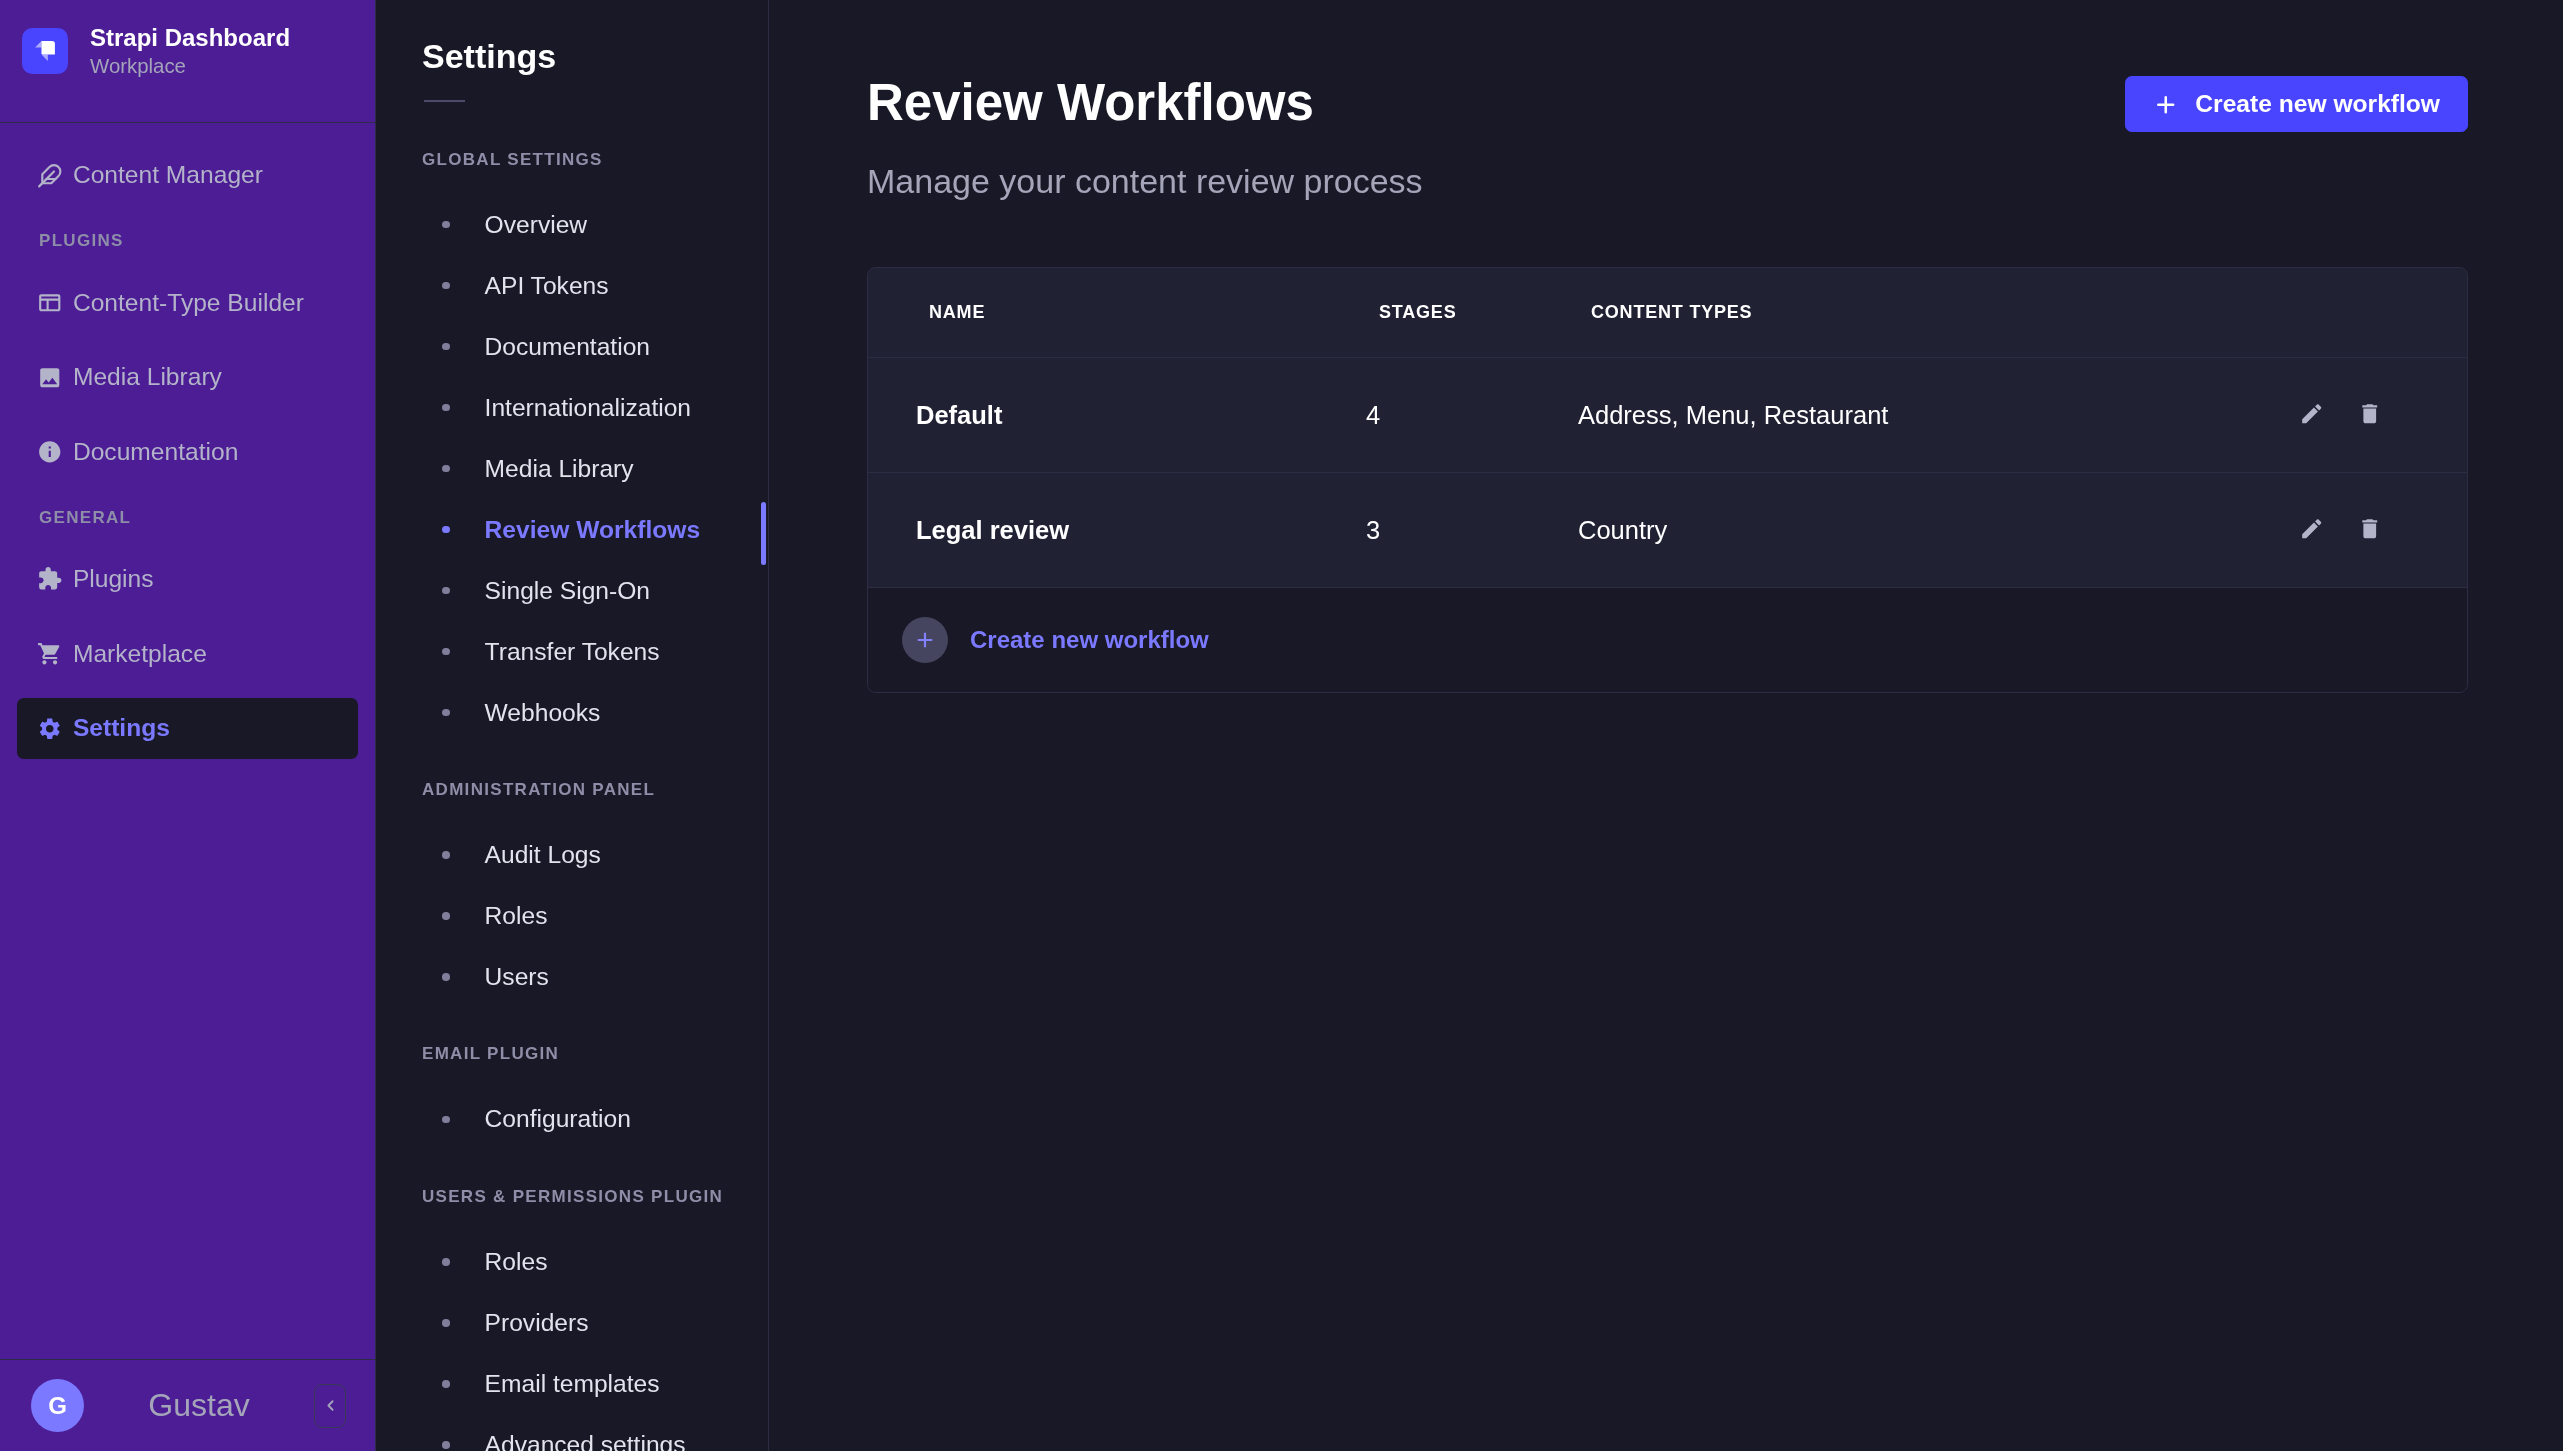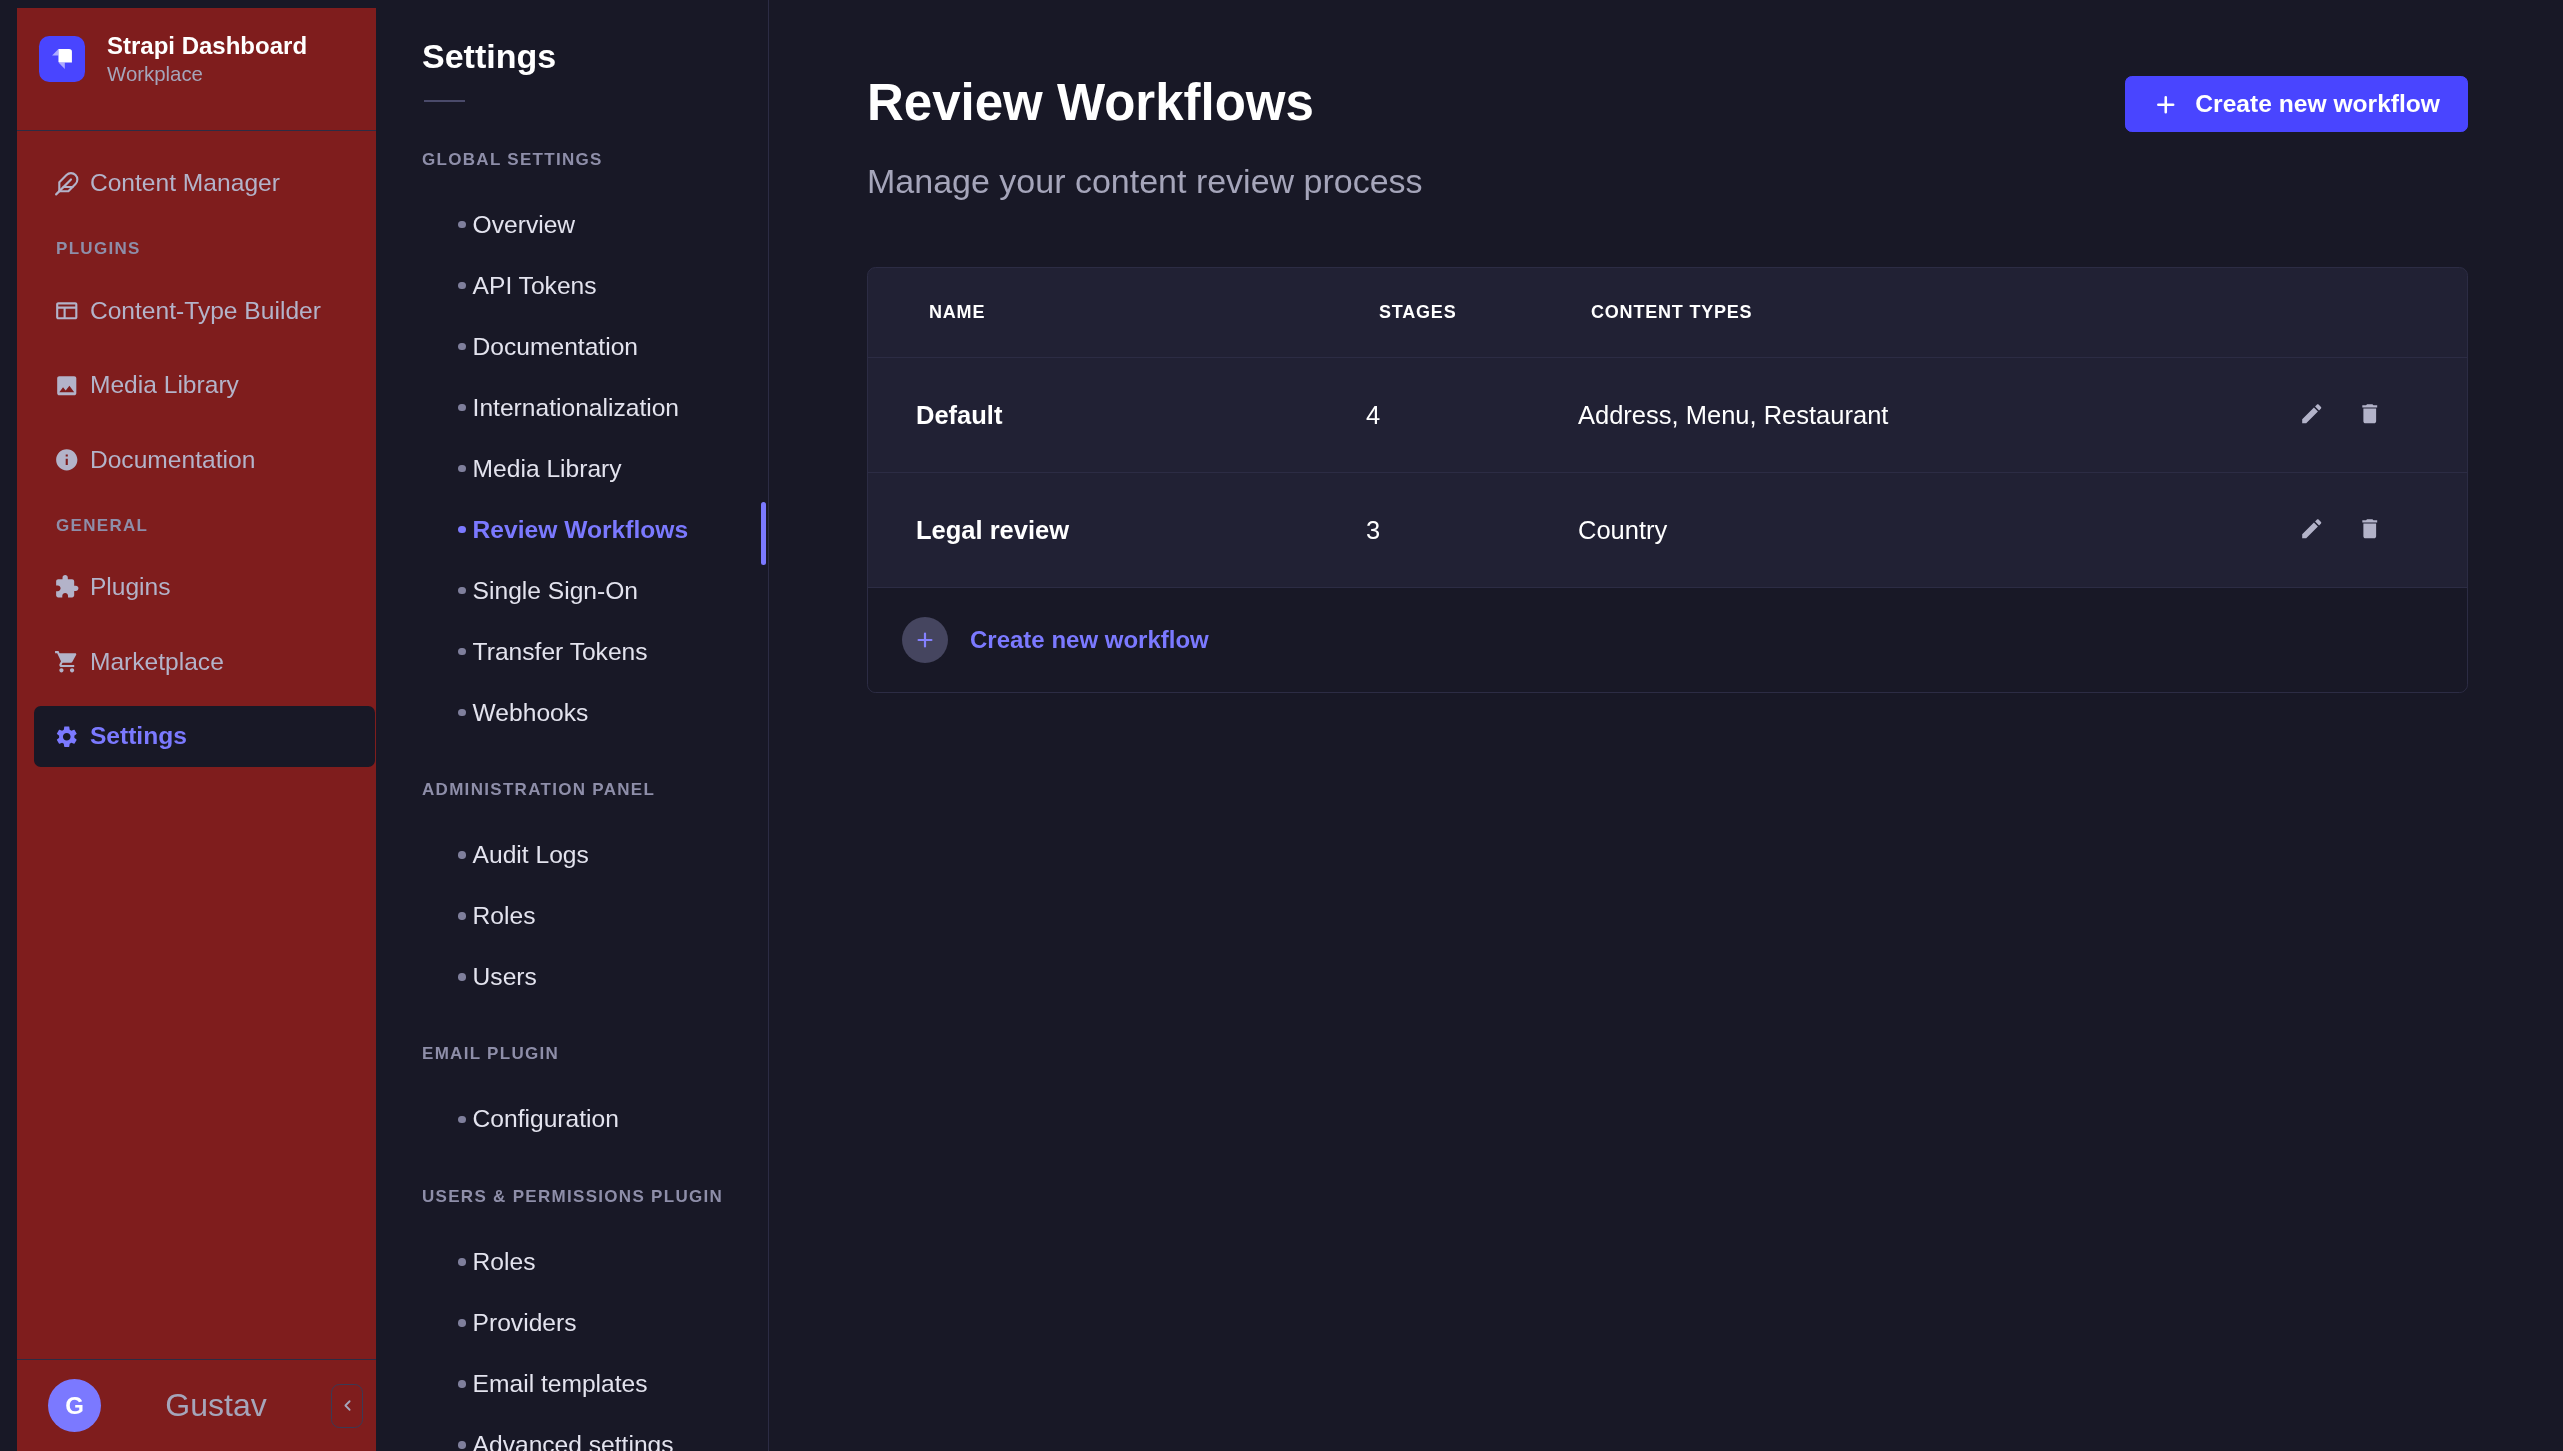--- a/index.html
+++ b/index.html
@@ -7,22 +7,22 @@
     width: 2563px; height: 1451px;
     overflow: hidden;
     background: #181826;
     font-family: "Liberation Sans", sans-serif;
     -webkit-font-smoothing: antialiased;
   }
   .icon { display: block; flex: none; }
 
   
   .leftnav {
-    position: absolute; left: 17px; top: 0; bottom: 0; width: 376px;
-    background: #7f1d1d; border-right: 0.8px solid #2c2c44; margin-top: 8px;
+    position: absolute; left: 0; top: 0; bottom: 0; width: 376px;
+    background: #4c1d95; border-right: 0.8px solid #2c2c44;
   }
   .brand { display: flex; align-items: center; gap: 22px; padding: 24px 20.4px 22px 22px; }
   .logo {
     width: 46px; height: 46px; border-radius: 10.2px; background: #4945ff;
     display: flex; align-items: center; justify-content: center;
   }
   .logo svg { width: 34px; height: 34px; }
   .brand-title { font-size: 24px; font-weight: 700; color: #ffffff; line-height: 27px; }
   .brand-sub { font-size: 20.4px; color: #a5a5ba; margin-top: 4.2px; }
   .nav-divider { height: 0.8px; background: #2c2c44; margin-top: 22px; }
@@ -64,22 +64,22 @@
   .subnav-title { font-size: 34px; font-weight: 700; color: #ffffff; padding: 37px 0 0 46px; line-height: 39px; }
   .subnav-divider { width: 41px; height: 1.7px; background: #4a4a6a; margin: 24px 0 0 48px; }
   .subnav-section { margin-top: 37px; }
   .subnav-section.first { margin-top: 48px; }
   .subnav-label {
     font-size: 17px; font-weight: 700; letter-spacing: 1.3px; color: #8e8ea9;
     margin-left: 46px; height: 20.4px; line-height: 20.4px;
   }
   .subnav ul { list-style: none; margin-top: 24px; }
   .subnav li {
-    height: 61px; display: flex; align-items: center; gap: 7px;
-    padding-left: 66px; font-size: 24.6px; color: #e3e3ee; cursor: pointer; margin-left: 16px;
+    height: 61px; display: flex; align-items: center; gap: 35px;
+    padding-left: 66px; font-size: 24.6px; color: #e3e3ee; cursor: pointer;
   }
   .bullet { width: 7.6px; height: 7.6px; border-radius: 50%; background: #7f7f9c; flex: none; }
   .subnav li.active { color: #7b79ff; font-weight: 600; }
   .subnav li.active .bullet { background: #7b79ff; }
   .scroll-thumb {
     position: absolute; right: 1.7px; top: 502px; width: 5.1px; height: 63px;
     background: #7b79ff; border-radius: 2.5px;
   }
 
   

